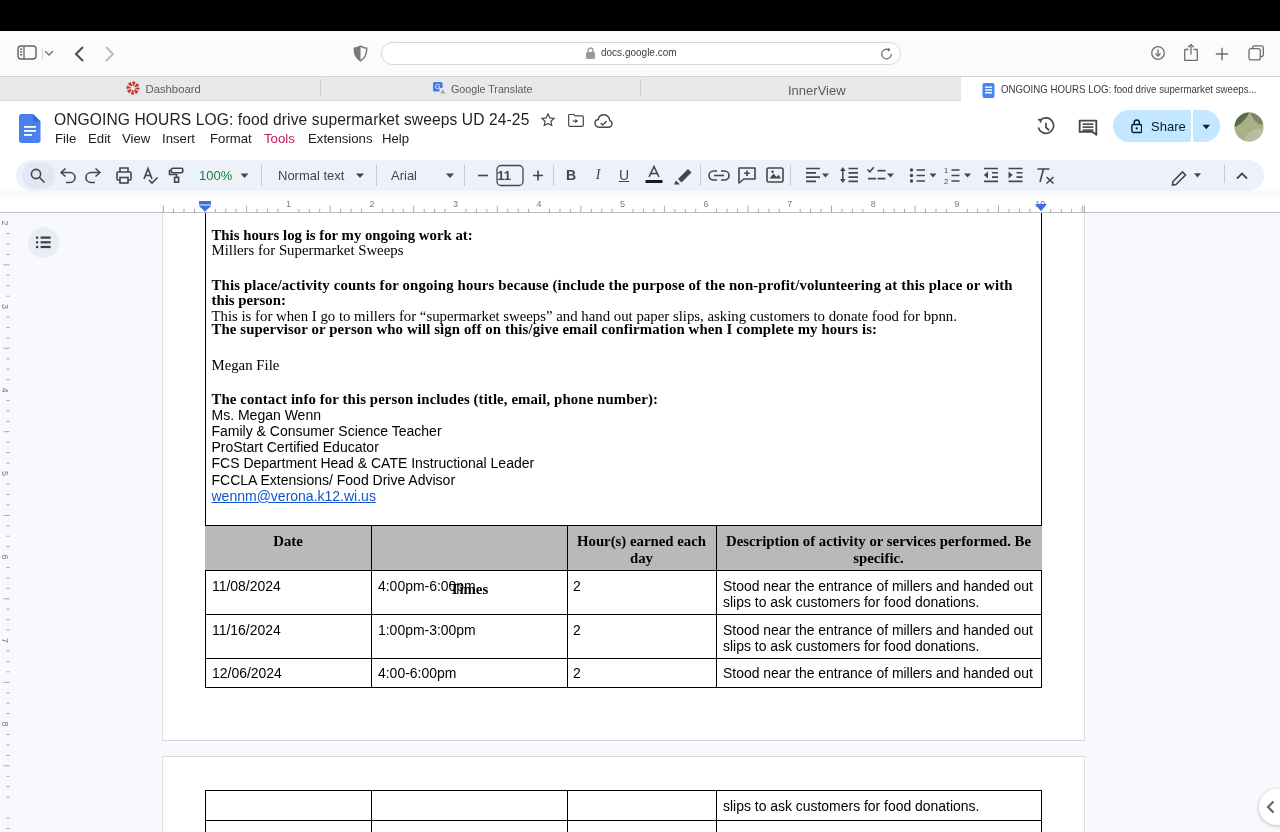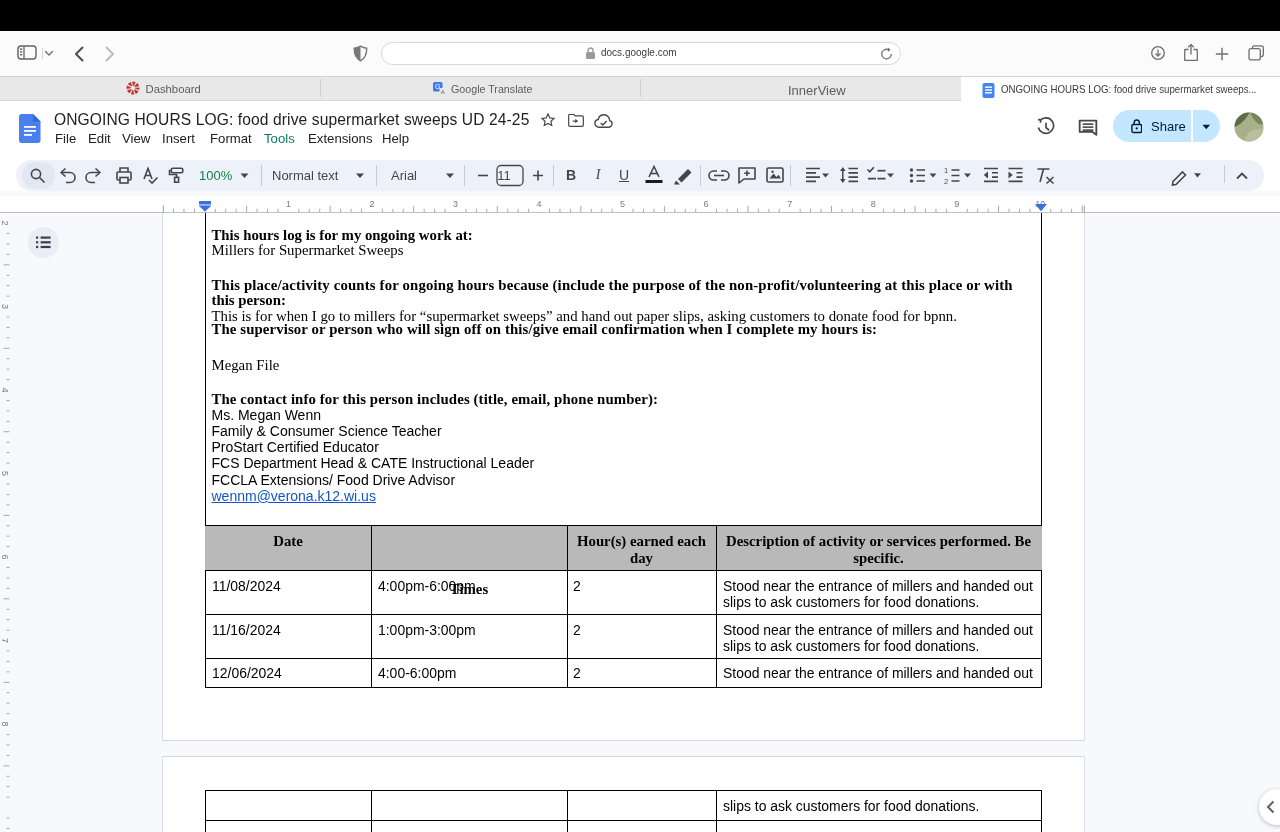--- a/index.html
+++ b/index.html
@@ -125,21 +125,21 @@
 <svg class="abs" style="left:594px;top:114px;" width="19" height="14" viewBox="0 0 24 18">
   <path d="M6 17 C3.2 17 1 14.8 1 12 C1 9.5 2.8 7.4 5.2 7.1 C6 3.6 9 1 12.5 1 C16.6 1 20 4.4 20 8.5 C21.7 8.9 23 10.4 23 12.3 C23 14.9 20.9 17 18.3 17 Z" fill="none" stroke="#444746" stroke-width="1.8"></path>
   <path d="M8.5 11.5 L11 14 L16 9" fill="none" stroke="#444746" stroke-width="1.8"></path>
 </svg>
 
 <div class="abs" style="top:131px;left:55px;font-size:13.2px;color:#202124;">File</div>
 <div class="abs" style="top:131px;left:88px;font-size:13.2px;color:#202124;">Edit</div>
 <div class="abs" style="top:131px;left:122px;font-size:13.2px;color:#202124;">View</div>
 <div class="abs" style="top:131px;left:162px;font-size:13.2px;color:#202124;">Insert</div>
 <div class="abs" style="top:131px;left:210px;font-size:13.2px;color:#202124;">Format</div>
-<div class="abs" style="top:131px;left:264px;font-size:13.2px;color:#0f766e;">Tools</div>
+<div class="abs" style="top:131px;left:264px;font-size:13.2px;color:#be185d;">Tools</div>
 <div class="abs" style="top:131px;left:308px;font-size:13.2px;color:#202124;">Extensions</div>
 <div class="abs" style="top:131px;left:382px;font-size:13.2px;color:#202124;">Help</div>
 
 <svg class="abs" style="left:1036px;top:117px;" width="20" height="20" viewBox="0 0 24 24">
   <path d="M5.2 3.8 A 9.3 9.3 0 1 1 2.8 12.6" fill="none" stroke="#444746" stroke-width="2"></path>
   <path d="M2.5 3.2 L5.6 3.4 L5.4 6.9" fill="none" stroke="#444746" stroke-width="2"></path>
   <path d="M12 7 V12.7 L15.8 15.9" stroke="#444746" stroke-width="2" fill="none"></path>
 </svg>
 
 <svg class="abs" style="left:1078px;top:119px;" width="20" height="20" viewBox="0 0 24 24">
@@ -314,23 +314,23 @@
 
   <g>
     <path d="M1173 21.5 L1182.5 12 L1185.5 15 L1176 24.5 L1172.5 25 Z" fill="none" stroke="#444746" stroke-width="1.6"></path>
   </g>
 
   <g stroke="#444746" stroke-width="1.8" fill="none">
     <path d="M1237 18.5 L1242 13.5 L1247 18.5"></path>
   </g>
 </svg>
 <div class="abs" style="left:199px;top:168px;font-size:13px;color:#15803d;">100%</div>
-<div class="abs" style="left:272px;top:168px;font-size:13px;color:#444746;">Normal text</div>
+<div class="abs" style="left:278px;top:168px;font-size:13px;color:#444746;">Normal text</div>
 <div class="abs" style="left:391px;top:168px;font-size:13px;color:#444746;">Arial</div>
-<div class="abs" style="left:497px;top:168px;width:14px;text-align:center;font-size:13px;color:#444746;">11</div>
+<div class="abs" style="left:497px;top:168px;width:14px;text-align:center;font-size:13px;color:#444746;font-weight:bold;">11</div>
 <div class="abs" style="left:564px;top:167px;width:14px;text-align:center;font-size:14px;font-weight:bold;color:#444746;">B</div>
 <div class="abs" style="left:591px;top:167px;width:14px;text-align:center;font-size:14px;font-style:italic;font-family:'Liberation Serif',serif;color:#444746;">I</div>
 <div class="abs" style="left:617px;top:167px;width:14px;text-align:center;font-size:14px;text-decoration:underline;color:#444746;">U</div>
 
 <div class="abs" style="left:0;top:191px;width:1280px;height:22px;background:#fff;border-bottom:1px solid #bdc1c6;"></div>
 <div class="abs" style="left:0;top:191px;width:1280px;height:4.5px;background:#f7f9fc;"></div>
 <svg class="abs" style="left:0;top:191px;" width="1280" height="22" viewBox="0 0 1280 22">
 <rect x="173.1" y="17.8" width="0.9" height="3.4" fill="#9aa0a6"></rect>
 <rect x="183.5" y="17.8" width="0.9" height="3.4" fill="#9aa0a6"></rect>
 <rect x="194.0" y="17.8" width="0.9" height="3.4" fill="#9aa0a6"></rect>

